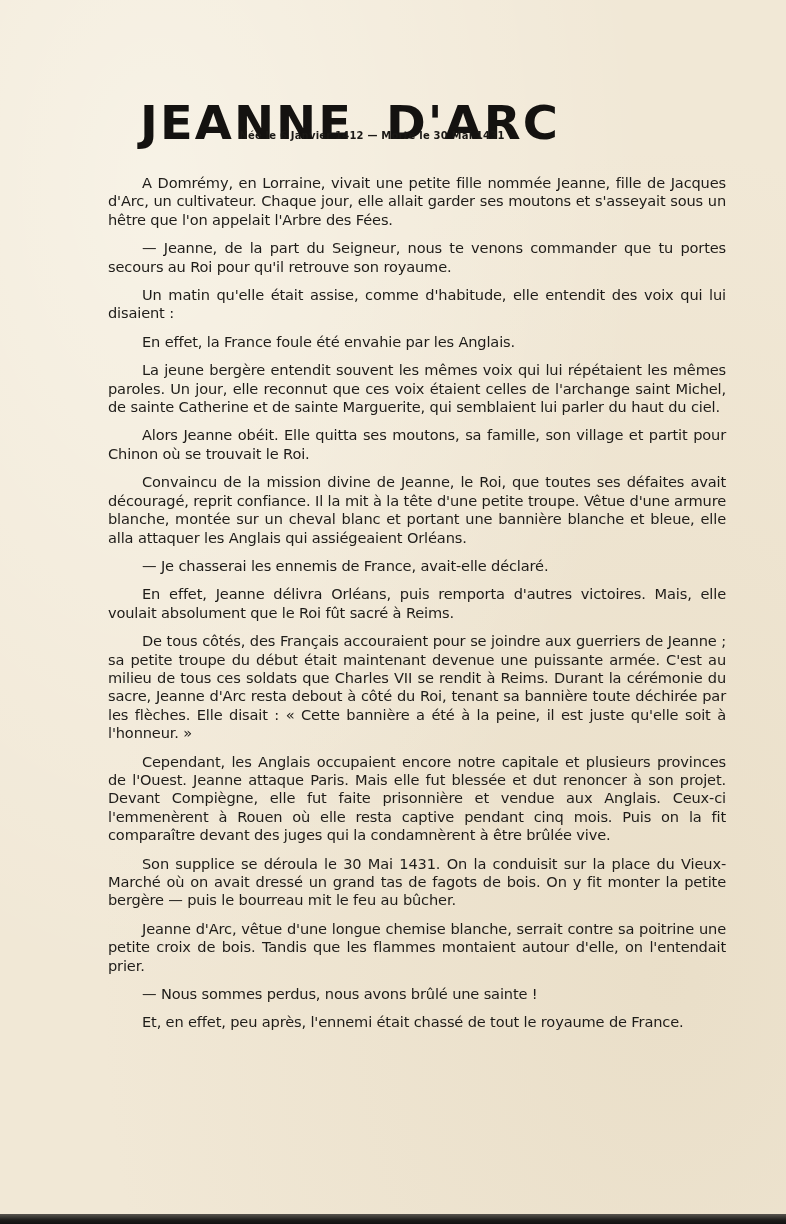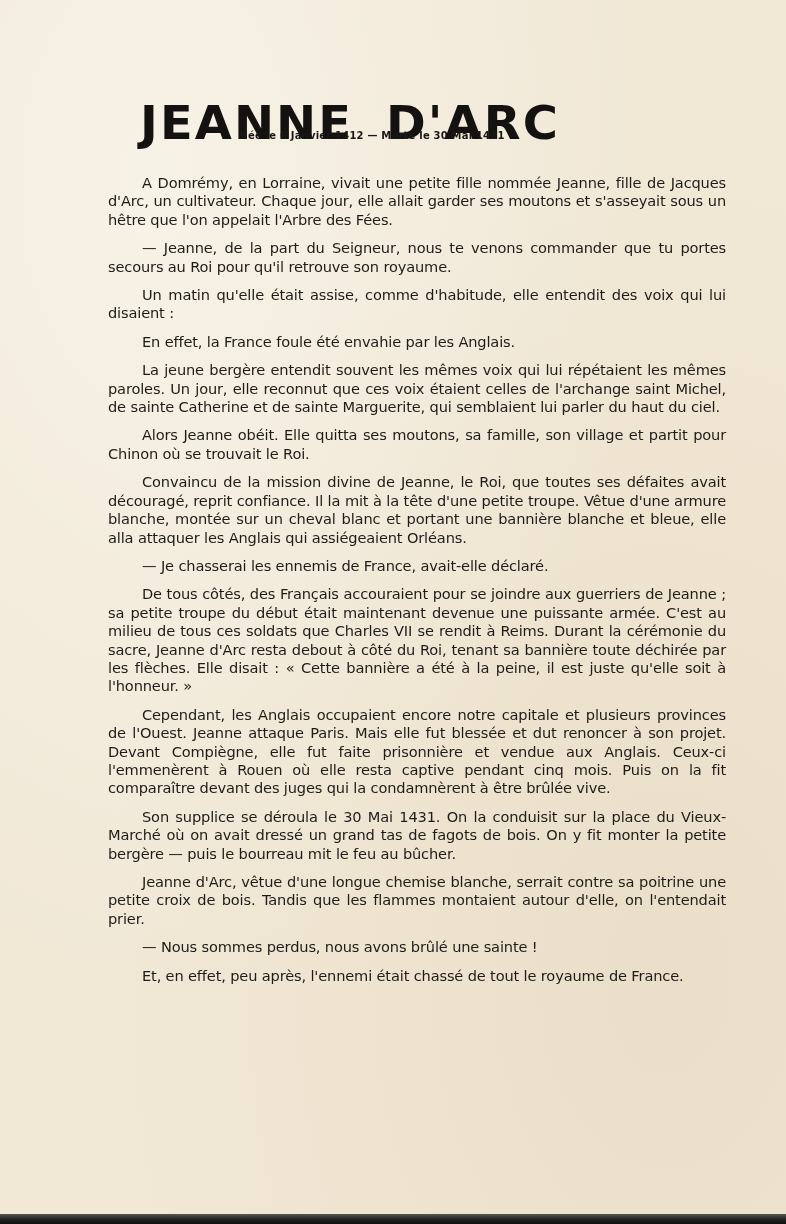--- a/index.html
+++ b/index.html
@@ -78,20 +78,21 @@
 
   <div class="body-text">
     <p class="para">A Domrémy, en Lorraine, vivait une petite fille nommée Jeanne, fille de Jacques d'Arc, un cultivateur. Chaque jour, elle allait garder ses moutons et s'asseyait sous un hêtre que l'on appelait l'Arbre des Fées.</p>
     <p class="para">— Jeanne, de la part du Seigneur, nous te venons commander que tu portes secours au Roi pour qu'il retrouve son royaume.</p>
     <p class="para">Un matin qu'elle était assise, comme d'habitude, elle entendit des voix qui lui disaient :</p>
     <p class="para">En effet, la France foule été envahie par les Anglais.</p>
     <p class="para">La jeune bergère entendit souvent les mêmes voix qui lui répétaient les mêmes paroles. Un jour, elle reconnut que ces voix étaient celles de l'archange saint Michel, de sainte Catherine et de sainte Marguerite, qui semblaient lui parler du haut du ciel.</p>
     <p class="para">Alors Jeanne obéit. Elle quitta ses moutons, sa famille, son village et partit pour Chinon où se trouvait le Roi.</p>
     <p class="para">Convaincu de la mission divine de Jeanne, le Roi, que toutes ses défaites avait découragé, reprit confiance. Il la mit à la tête d'une petite troupe. Vêtue d'une armure blanche, montée sur un cheval blanc et portant une bannière blanche et bleue, elle alla attaquer les Anglais qui assiégeaient Orléans.</p>
     <p class="para">— Je chasserai les ennemis de France, avait-elle déclaré.</p>
+    <p class="para">En effet, Jeanne délivra Orléans, puis remporta d'autres victoires. Mais, elle voulait absolument que le Roi fût sacré à Reims.</p>
     <p class="para">De tous côtés, des Français accouraient pour se joindre aux guerriers de Jeanne ; sa petite troupe du début était maintenant devenue une puissante armée. C'est au milieu de tous ces soldats que Charles VII se rendit à Reims. Durant la cérémonie du sacre, Jeanne d'Arc resta debout à côté du Roi, tenant sa bannière toute déchirée par les flèches. Elle disait : « Cette bannière a été à la peine, il est juste qu'elle soit à l'honneur. »</p>
     <p class="para">Cependant, les Anglais occupaient encore notre capitale et plusieurs provinces de l'Ouest. Jeanne attaque Paris. Mais elle fut blessée et dut renoncer à son projet. Devant Compiègne, elle fut faite prisonnière et vendue aux Anglais. Ceux-ci l'emmenèrent à Rouen où elle resta captive pendant cinq mois. Puis on la fit comparaître devant des juges qui la condamnèrent à être brûlée vive.</p>
     <p class="para">Son supplice se déroula le 30 Mai 1431. On la conduisit sur la place du Vieux-Marché où on avait dressé un grand tas de fagots de bois. On y fit monter la petite bergère — puis le bourreau mit le feu au bûcher.</p>
     <p class="para">Jeanne d'Arc, vêtue d'une longue chemise blanche, serrait contre sa poitrine une petite croix de bois. Tandis que les flammes montaient autour d'elle, on l'entendait prier.</p>
     <p class="para">— Nous sommes perdus, nous avons brûlé une sainte !</p>
     <p class="para">Et, en effet, peu après, l'ennemi était chassé de tout le royaume de France.</p>
   </div>
 </div>
 
 <div class="bottom-edge"></div>

